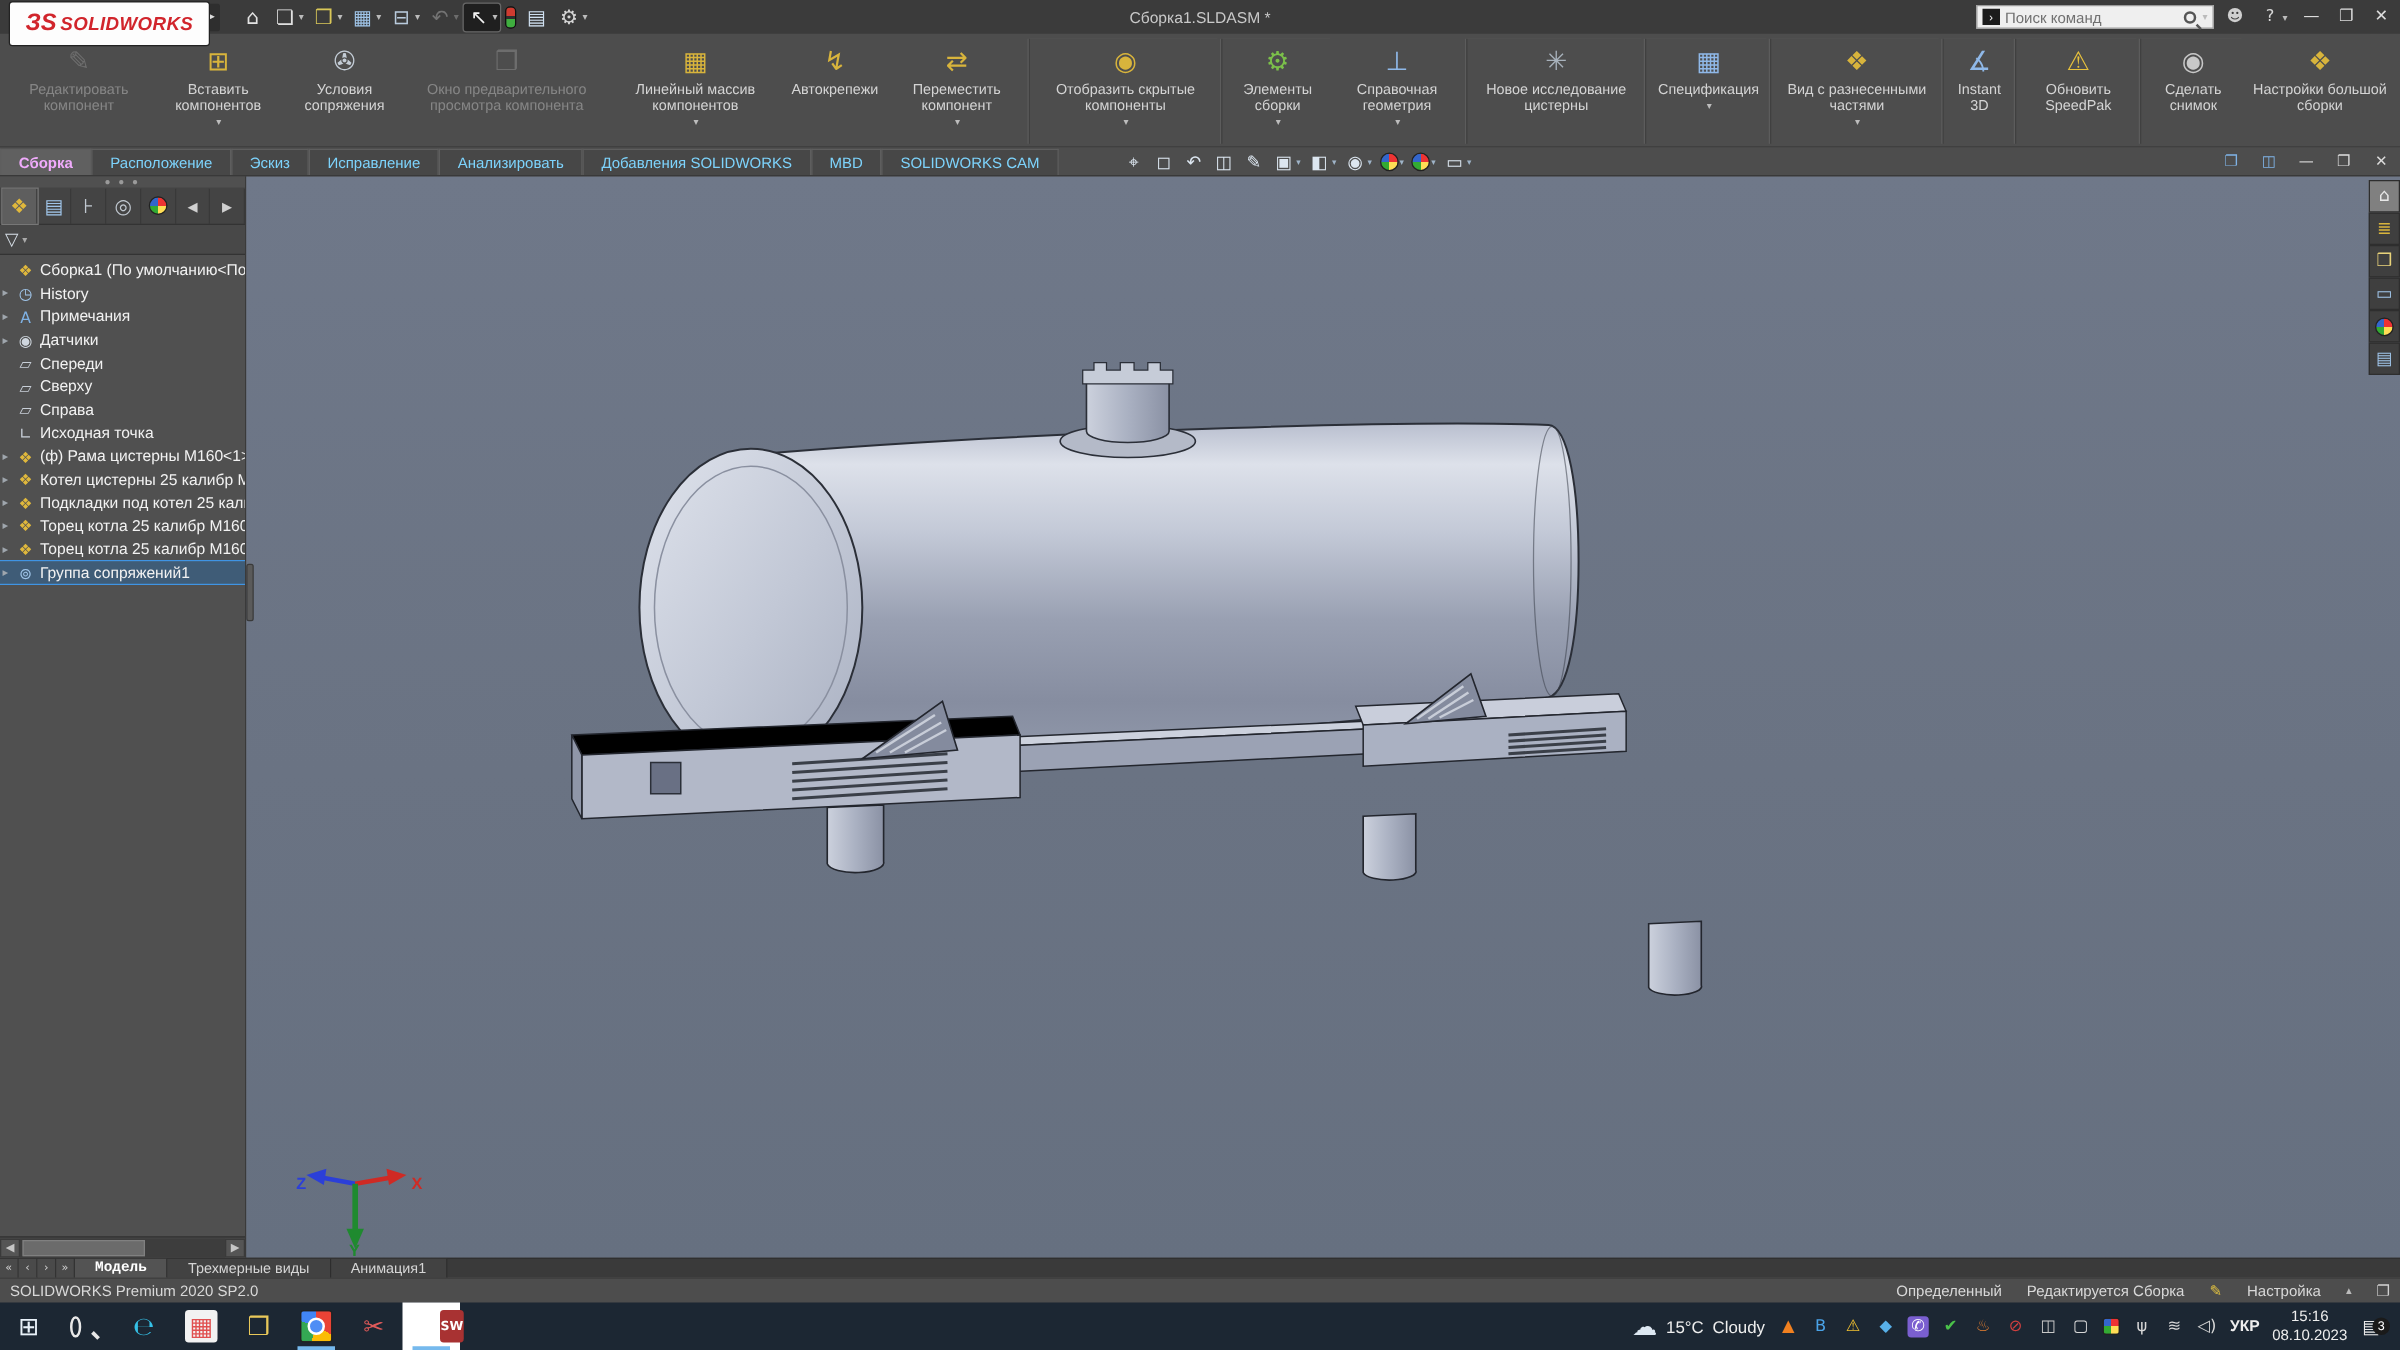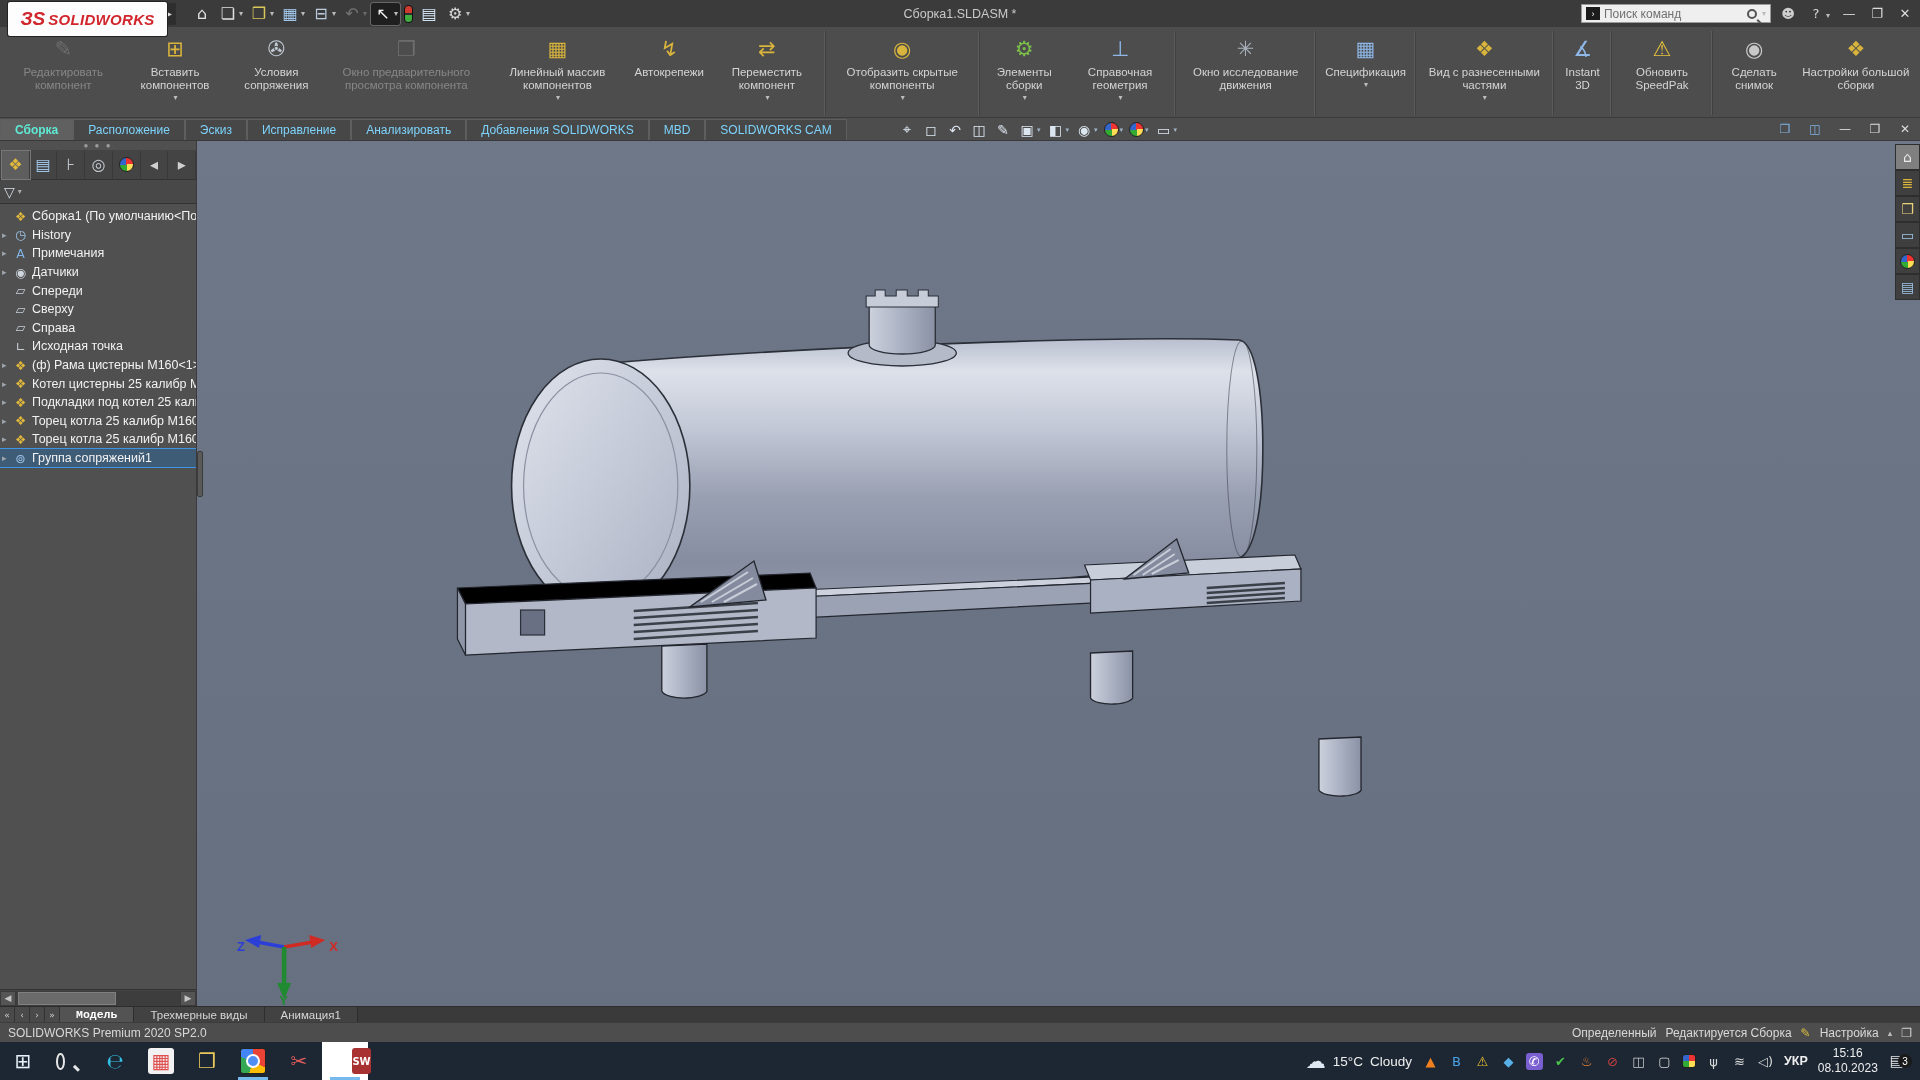--- a/index.html
+++ b/index.html
@@ -41,21 +41,21 @@
   .rbtn .rico{font-size:21px;height:30px;display:flex;align-items:center;justify-content:center;}
   .rlabel{color:#d4d4d4;font-size:11.5px;text-align:center;line-height:1.12;margin-top:2px;}
   .rbtn .cv{display:none;}
   .rbtn.caret .cv{display:block;color:#bdbdbd;font-size:8px;margin-top:1px;}
   .rbtn.disabled .rico,.rbtn.disabled .rlabel{opacity:.42;}
 
   
   .tabrow{position:relative;height:23px;background:#4d4d4d;border-bottom:1px solid #393939;display:flex;align-items:flex-end;z-index:20;}
   .tabs{display:flex;height:21px;}
   .tab{padding:3px 14px 2px 14px;font-size:12px;color:#7dd3fc;border:1px solid #5e5e5e;border-bottom:none;background:#474747;white-space:nowrap;}
-  .tab.active{background:#606060;color:#5eead4;font-weight:bold;}
+  .tab.active{background:#606060;color:#f0abfc;font-weight:bold;}
   .headsup{position:absolute;left:898px;top:0;height:23px;display:flex;align-items:center;gap:6px;}
   .hbtn{display:flex;align-items:center;}
   .hbtn .ico{font-size:14px;color:#dce6f0;width:18px;height:18px;}
   .hbtn .cv{display:none;}
   .hbtn.caret .cv{display:inline;font-size:7px;color:#9fb4c8;}
   .ball .ico{color:transparent!important;width:15px;height:15px;border-radius:50%;
     background:conic-gradient(#e33 0 25%,#fd5 25% 50%,#3a3 50% 75%,#36c 75% 100%)!important;border:1px solid #222;}
   .vwc{position:absolute;right:6px;top:2px;display:flex;align-items:center;gap:12px;}
   .vwc .ico{font-size:12px;}
 
@@ -95,21 +95,21 @@
   .rpbtn.active{background:#808080;}
   .rpbtn .ico{font-size:14px;}
 
   
   .mtabs{height:16px;background:#3a3a3a;display:flex;align-items:stretch;border-top:1px solid #2d2d2d;}
   .mnav{display:flex;}
   .mnavb{width:15px;display:flex;align-items:center;justify-content:center;color:#c9c9c9;font-size:9px;background:#4a4a4a;border-right:1px solid #333;}
   .mtab{padding:0 16px;display:flex;align-items:center;font-size:11.5px;color:#d5d5d5;border-right:1px solid #2d2d2d;background:#424242;}
   .mtab.active{background:#535353;color:#fff;font-weight:bold;font-family:Liberation Mono, monospace;}
   .statusbar{height:20px;background:#4d4d4d;display:flex;align-items:center;font-size:12px;color:#d8d8d8;padding:0 8px;border-top:1px solid #3c3c3c;}
-  .st-right{margin-left:auto;display:flex;align-items:center;gap:9px;}
+  .st-right{margin-left:auto;display:flex;align-items:center;gap:20px;}
   .st-ic{font-size:12px;}
   .st-caret{font-size:9px;color:#bbb;}
 
   
   .taskbar{height:38px;background:#1c2733;display:flex;align-items:stretch;color:#eee;}
   .tapps{display:flex;align-items:stretch;}
   .tapp{width:46px;display:flex;align-items:center;justify-content:center;position:relative;}
   .tapp .ico{font-size:20px;width:26px;height:26px;border-radius:3px;}
   .tapp.running::after{content:"";position:absolute;bottom:0;left:8px;right:8px;height:3px;background:#76b9ed;}
   .tapp.active{background:#ffffff;padding-left:33px;}
@@ -249,21 +249,21 @@
         <span class="rlabel">Элементы сборки</span>
         <span class="cv" data-name="chevron-down-icon">▾</span>
       </div>
       <div class="rbtn caret" data-name="ribbon-button">
         <span class="rico ico" data-name="reference-geometry-icon" style="color: rgb(143, 184, 232);">⊥</span>
         <span class="rlabel">Справочная геометрия</span>
         <span class="cv" data-name="chevron-down-icon">▾</span>
       </div>
       <div class="rbtn sep" data-name="ribbon-button">
         <span class="rico ico" data-name="motion-study-icon" style="color: rgb(168, 178, 188);">✳</span>
-        <span class="rlabel">Окно исследование движения</span>
+        <span class="rlabel">Новое исследование цистерны</span>
 
       </div>
       <div class="rbtn caret sep" data-name="ribbon-button">
         <span class="rico ico" data-name="bom-icon" style="color: rgb(143, 184, 232);">▦</span>
         <span class="rlabel">Спецификация</span>
         <span class="cv" data-name="chevron-down-icon">▾</span>
       </div>
       <div class="rbtn caret sep" data-name="ribbon-button">
         <span class="rico ico" data-name="exploded-view-icon" style="color: rgb(216, 180, 60);">❖</span>
         <span class="rlabel">Вид с разнесенными частями</span>

